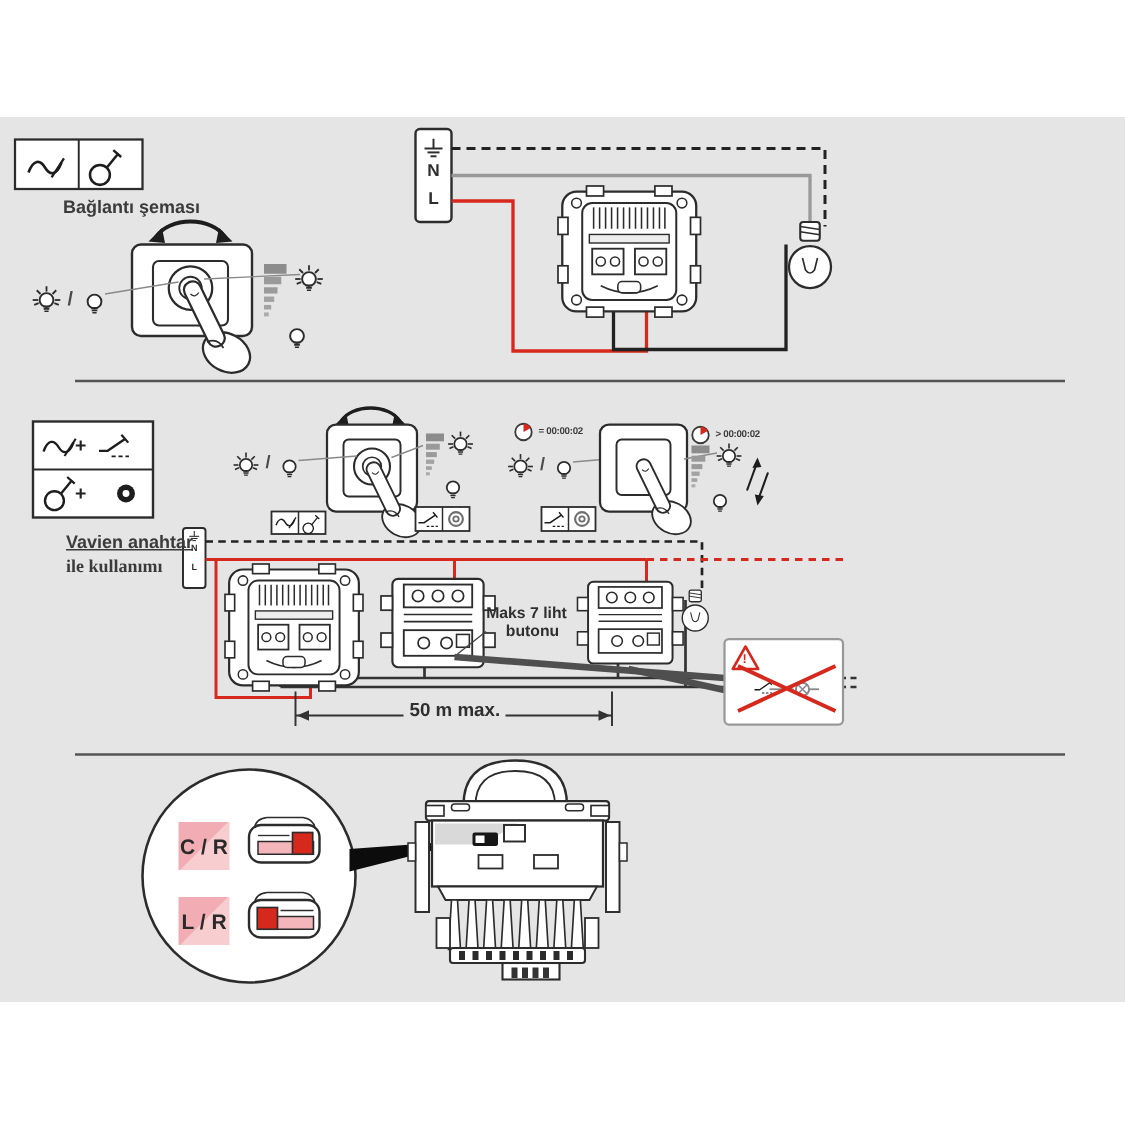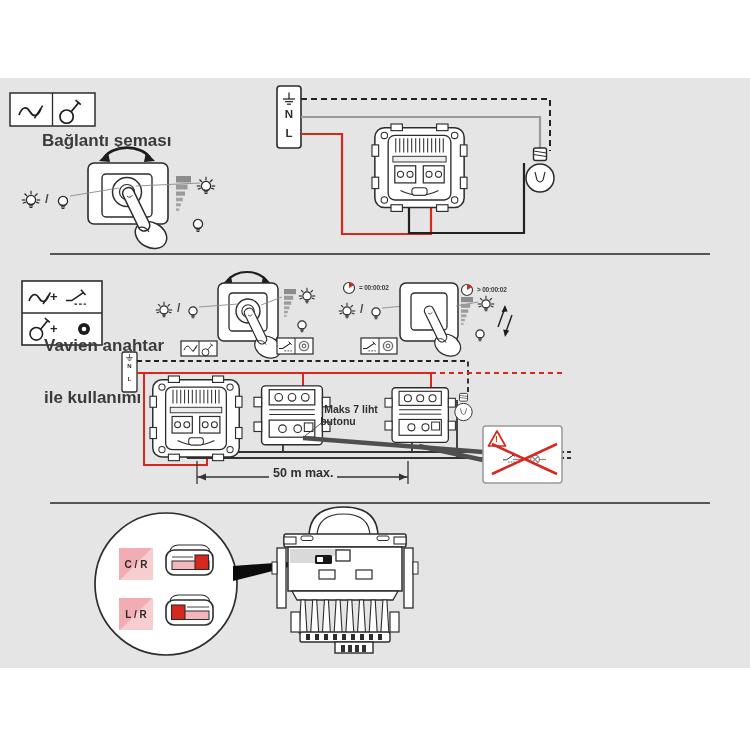--- a/index.html
+++ b/index.html
@@ -1,31 +1,31 @@
 <!DOCTYPE html>
 <html><head>
 <meta charset="utf-8">
 <style>
   html,body{margin:0;padding:0;background:#fff;}
   #stage{position:relative;width:750px;height:750px;background:#fff;overflow:hidden;
          font-family:"Liberation Sans",sans-serif;}
   #art{position:absolute;left:0;top:0;z-index:1;}
   .lbl{position:absolute;z-index:2;color:#3b3b3b;white-space:nowrap;
        font-family:"Liberation Sans",sans-serif;}
-  .cap{font-size:17px;font-weight:700;padding-left:32px;}
+  .cap{font-size:12px;font-weight:700;padding-left:32px;}
   .term{font-size:11.5px;font-weight:700;width:24px;text-align:center;color:#2e2e2e;}
   .term-sm{font-size:6px;font-weight:700;width:15px;text-align:center;color:#2e2e2e;}
   .slash{font-size:13px;font-weight:700;color:#4a4a4a;}
   .plus{font-size:13px;font-weight:700;color:#222;}
   .timer{font-size:6.5px;font-weight:700;color:#3d3d3d;letter-spacing:-0.2px;}
   .maks{font-size:10.5px;font-weight:700;width:62px;text-align:center;color:#2f2f2f;}
   .dist{font-size:12.5px;font-weight:700;color:#2f2f2f;background:#e5e5e5;padding:0 4px;margin-left:11px;}
   .excl{font-size:8.5px;font-weight:700;color:#d7281d;}
   .selsq{position:absolute;z-index:2;width:34px;height:32px;display:flex;align-items:center;
-         justify-content:center;font-size:10px;font-weight:700;color:#2a2a2a;
+         justify-content:center;font-size:14px;font-weight:700;color:#2a2a2a;
          background:linear-gradient(135deg,#f1adb3 49%,#f8cdd0 51%);}
 </style>
 </head>
 <body>
 
 <div id="stage">
 
 <svg id="art" width="750" height="750" viewBox="0 0 750 750">
 <defs>
   <g id="bulbOff">
@@ -379,29 +379,29 @@
 </g>
 </svg>
 
 <div class="lbl cap" style="left:10px;top:131px;">Bağlantı şeması</div>
 <div class="lbl slash" style="left:45px;top:191px;">/</div>
 <div class="lbl term" style="left:277px;top:108px;">N</div>
 <div class="lbl term" style="left:277px;top:127px;">L</div>
 
 <div class="lbl plus" style="left:50px;top:289px;">+</div>
 <div class="lbl plus" style="left:50px;top:321px;">+</div>
-<div class="lbl cap" style="left:12px;top:336px;">Vavien anahtar</div>
-<div class="lbl cap" style="left:12px;top:388px;">ile kullanımı</div>
+<div class="lbl cap" style="left:12px;top:354px;text-decoration:underline;">Vavien anahtar</div>
+<div class="lbl cap" style="left:12px;top:370px;font-family:Liberation Serif, serif;">ile kullanımı</div>
 <div class="lbl slash" style="left:177px;top:301px;font-size:12px;">/</div>
 <div class="lbl timer" style="left:359px;top:284px;">= 00:00:02</div>
 <div class="lbl slash" style="left:360px;top:302px;font-size:12px;">/</div>
 <div class="lbl timer" style="left:477px;top:286px;">&gt; 00:00:02</div>
 <div class="lbl term-sm" style="left:122px;top:363px;">N</div>
 <div class="lbl term-sm" style="left:122px;top:376px;">L</div>
 <div class="lbl maks" style="left:320px;top:403px;">Maks 7 liht</div>
-<div class="lbl maks" style="left:307px;top:415px;">butonu</div>
+<div class="lbl maks" style="left:324px;top:415px;">butonu</div>
 <div class="lbl dist" style="left:258px;top:466px;">50 m max.</div>
 <div class="lbl excl" style="left:495px;top:434px;">!</div>
 
 <div class="selsq" style="left:119px;top:548px;">C / R</div>
 <div class="selsq" style="left:119px;top:598px;text-align:center;">L / R</div>
 
 </div>
 
 </body></html>

